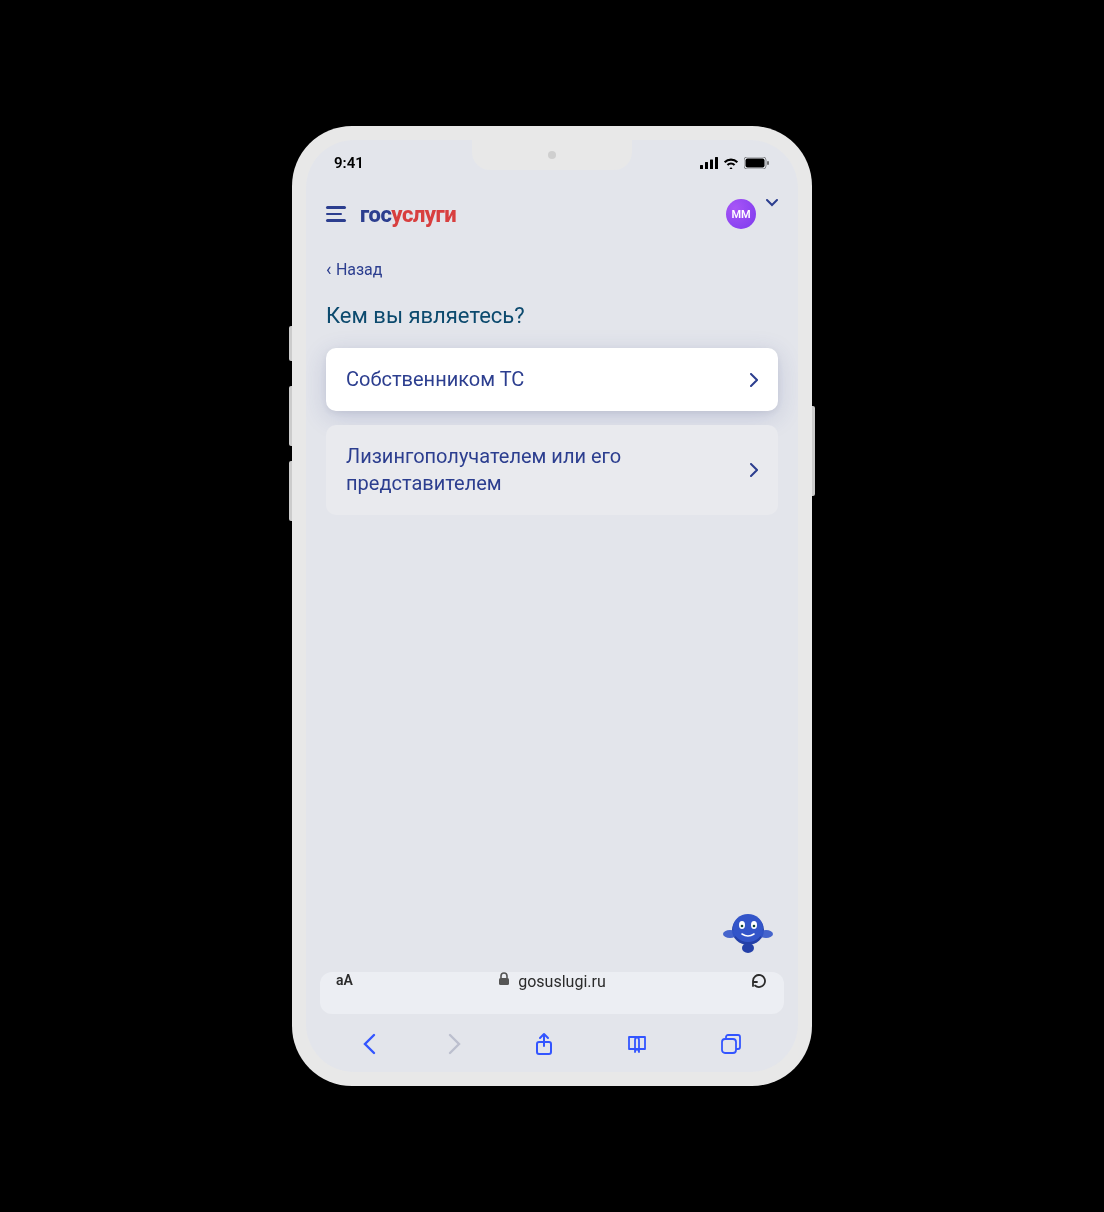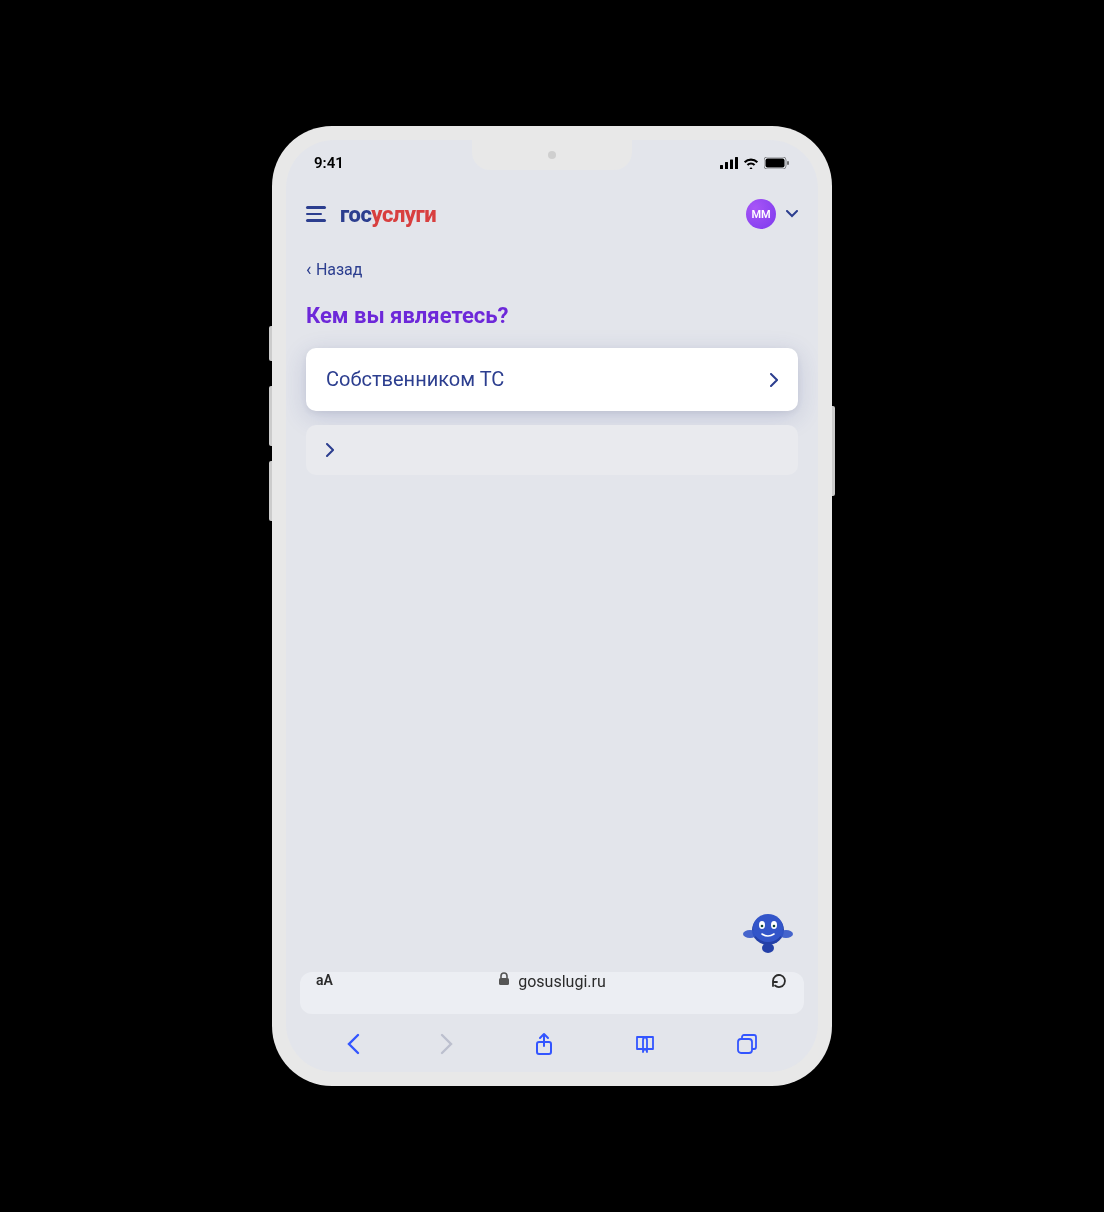--- a/index.html
+++ b/index.html
@@ -6,21 +6,21 @@
   body {
     background: #000;
     width: 1104px;
     height: 1212px;
     display: flex;
     align-items: center;
     justify-content: center;
     font-family: -apple-system, BlinkMacSystemFont, "Segoe UI", Roboto, sans-serif;
   }
   .phone-frame {
-    width: 560px;
+    width: 520px;
     height: 960px;
     background: #e8e8e8;
     border-radius: 60px;
     padding: 14px;
     box-shadow: 30px 30px 60px rgba(0,0,0,0.6);
     position: relative;
   }
   .phone-btn-left1 { position:absolute; left:-3px; top:200px; width:3px; height:35px; background:#ccc; border-radius:2px 0 0 2px; }
   .phone-btn-left2 { position:absolute; left:-3px; top:260px; width:3px; height:60px; background:#ccc; border-radius:2px 0 0 2px; }
   .phone-btn-left3 { position:absolute; left:-3px; top:335px; width:3px; height:60px; background:#ccc; border-radius:2px 0 0 2px; }
@@ -75,32 +75,32 @@
     color: #2c3e8f;
     display:flex; flex-direction:column; gap:4px;
     cursor:pointer;
   }
   .hamburger span{ display:block; width:20px; height:2.5px; background:#2c3e8f; border-radius:2px; }
   .hamburger span:nth-child(2){ width:16px; }
   .hamburger span:nth-child(3){ width:20px; }
   .logo { font-weight: 800; font-size: 22px; letter-spacing: -0.5px; }
   .logo .p1 { color: #2c3e8f; }
   .logo .p2 { color: #d83f3f; }
-  .header-right { margin-left:auto; display:flex; align-items:center; gap:10px; }
+  .header-right { margin-left:auto; display:flex; gap:10px; }
   .avatar {
     width: 30px; height: 30px; border-radius: 50%;
     background: radial-gradient(circle at 30% 30%, #a855f7, #7c3aed);
     color:#fff; font-size:11px; font-weight:600;
     display:flex; align-items:center; justify-content:center;
   }
   .chev-down { color:#2c3e8f; font-size:12px; }
   .content { flex:1; padding: 10px 20px; position:relative; }
   .back-link { color:#2c3e8f; font-size:16px; padding: 6px 0 16px; cursor:pointer; }
   .back-link::before{ content:"‹ "; font-size:18px; }
-  .page-title { font-size:22px; font-weight:700; color:#6d28d9; margin: 8px 0 20px; }
+  .page-title { font-size:22px; font-weight:400; color:#0c4a6e; margin: 8px 0 20px; }
   .option {
     background:#e9eaee;
     border-radius:10px;
     padding:18px 20px;
     margin-bottom:14px;
     display:flex;
     align-items:center;
     justify-content:space-between;
     cursor:pointer;
     color:#2c3e8f;
@@ -212,20 +212,21 @@
         <span class="label">Собственником ТС</span>
         <span class="chev">
           <svg width="8" height="14" viewBox="0 0 8 14">
               <path d="M1 1l6 6-6 6" stroke="#2c3e8f" stroke-width="2" fill="none" stroke-linecap="round"></path>
             </svg>
         </span>
       </div>
 
 
       <div class="option">
+        <span class="label">Лизингополучателем или его представителем</span>
         <span class="chev">
           <svg width="8" height="14" viewBox="0 0 8 14">
               <path d="M1 1l6 6-6 6" stroke="#2c3e8f" stroke-width="2" fill="none" stroke-linecap="round"></path>
             </svg>
         </span>
       </div>
 
       <div class="bot">
         <svg width="56" height="56" viewBox="0 0 56 56">
           <ellipse cx="28" cy="30" rx="16" ry="15" fill="#2440a8"></ellipse>

